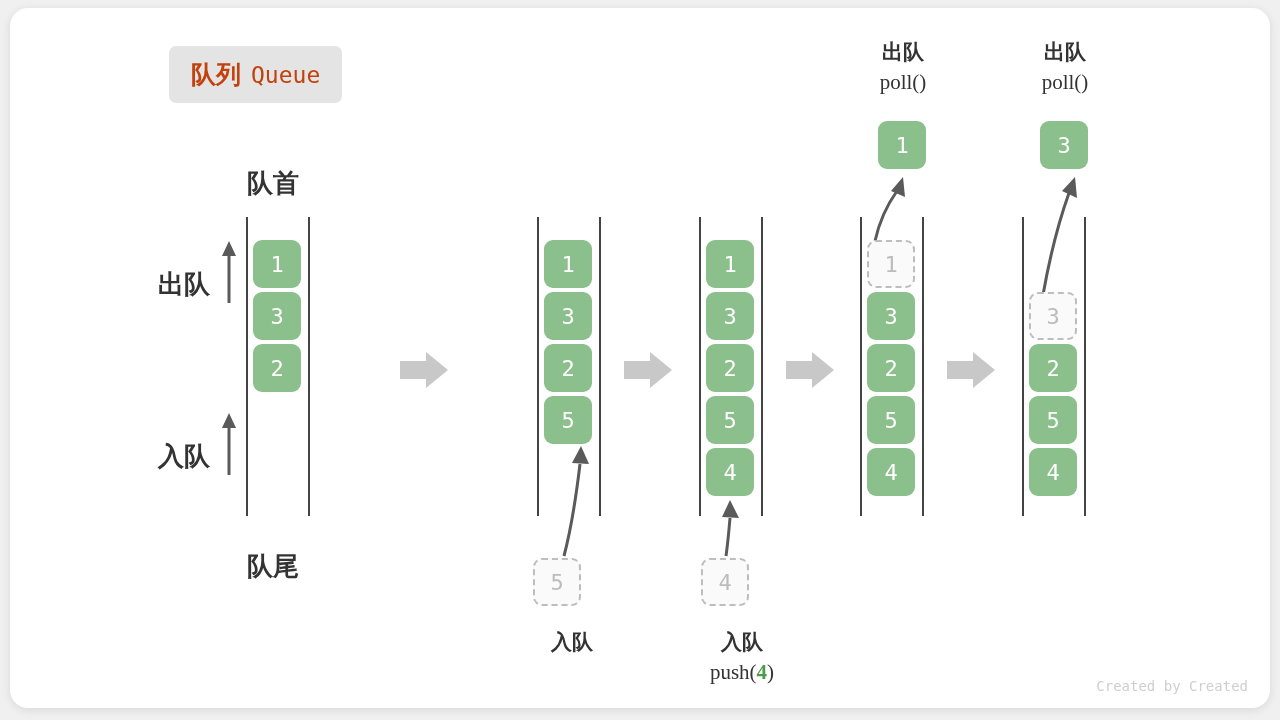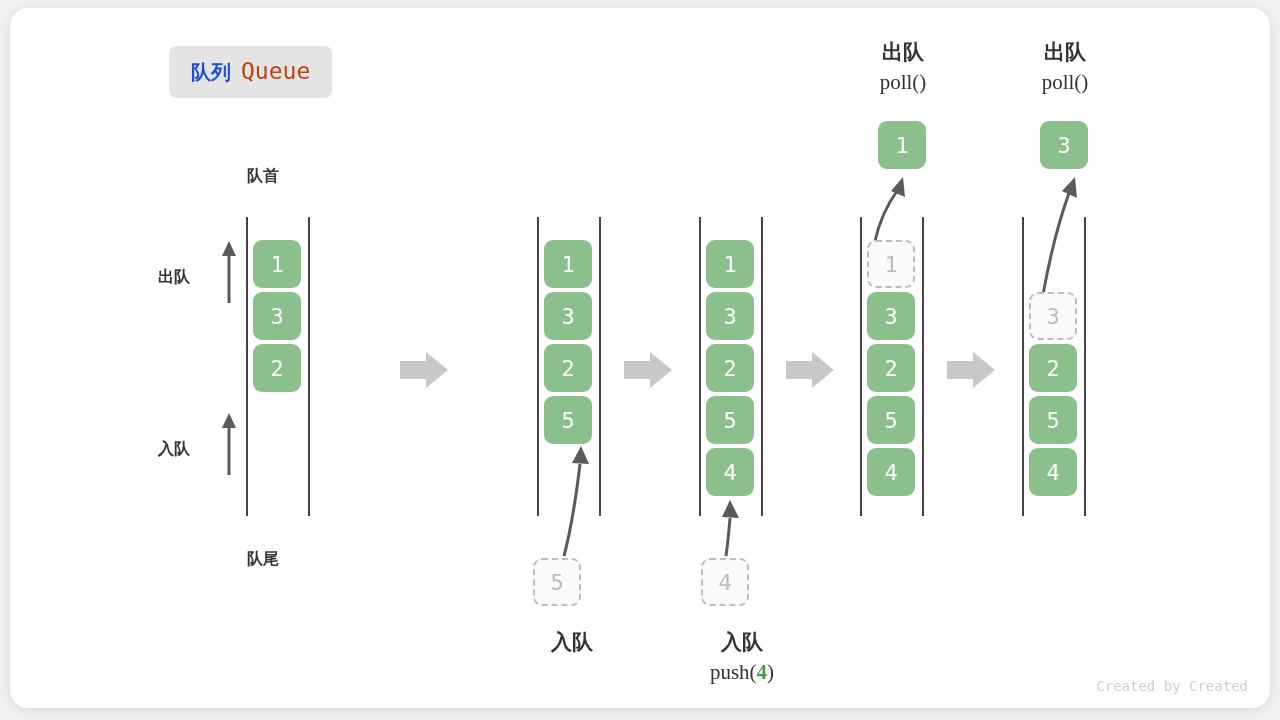--- a/index.html
+++ b/index.html
@@ -23,31 +23,31 @@
   
   #title-badge {
     left: 159px; top: 38px;
     padding: 12px 22px;
     background: #e4e4e4;
     border-radius: 7px;
     display: flex; align-items: baseline; gap: 10px;
     white-space: nowrap;
   }
   #title-badge .cn {
-    font-size: 20px; font-weight: bold; color: #1d4ed8;
+    font-size: 25px; font-weight: bold; color: #c2410c;
     font-family: Liberation Sans, sans-serif;
   }
   #title-badge .en {
     font-size: 23px; color: #c2410c;
     font-family: "DejaVu Sans Mono", "Liberation Mono", monospace;
   }
 
   
   .cn-label {
-    font-size: 16px; font-weight: bold; color: #333;
+    font-size: 26px; font-weight: bold; color: #333;
     font-family: "DejaVu Sans", "Liberation Sans", sans-serif;
     white-space: nowrap;
   }
   .op-label {
     text-align: center; white-space: nowrap;
     font-family: "DejaVu Sans", "Liberation Sans", sans-serif;
   }
   .op-label .l1 {
     display: block; font-size: 21px; font-weight: bold; color: #333;
     margin-bottom: 4px;

